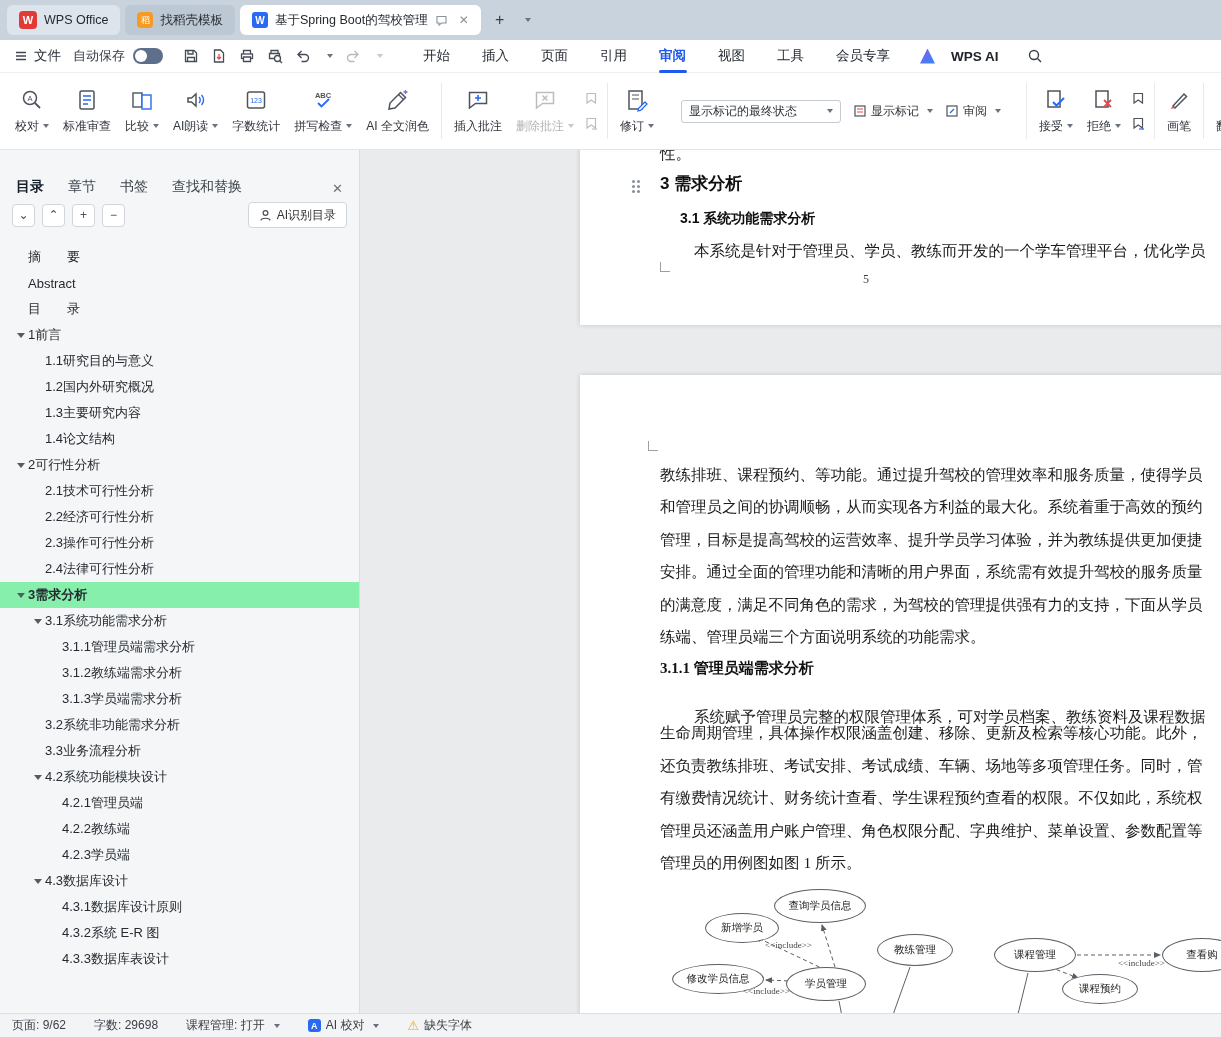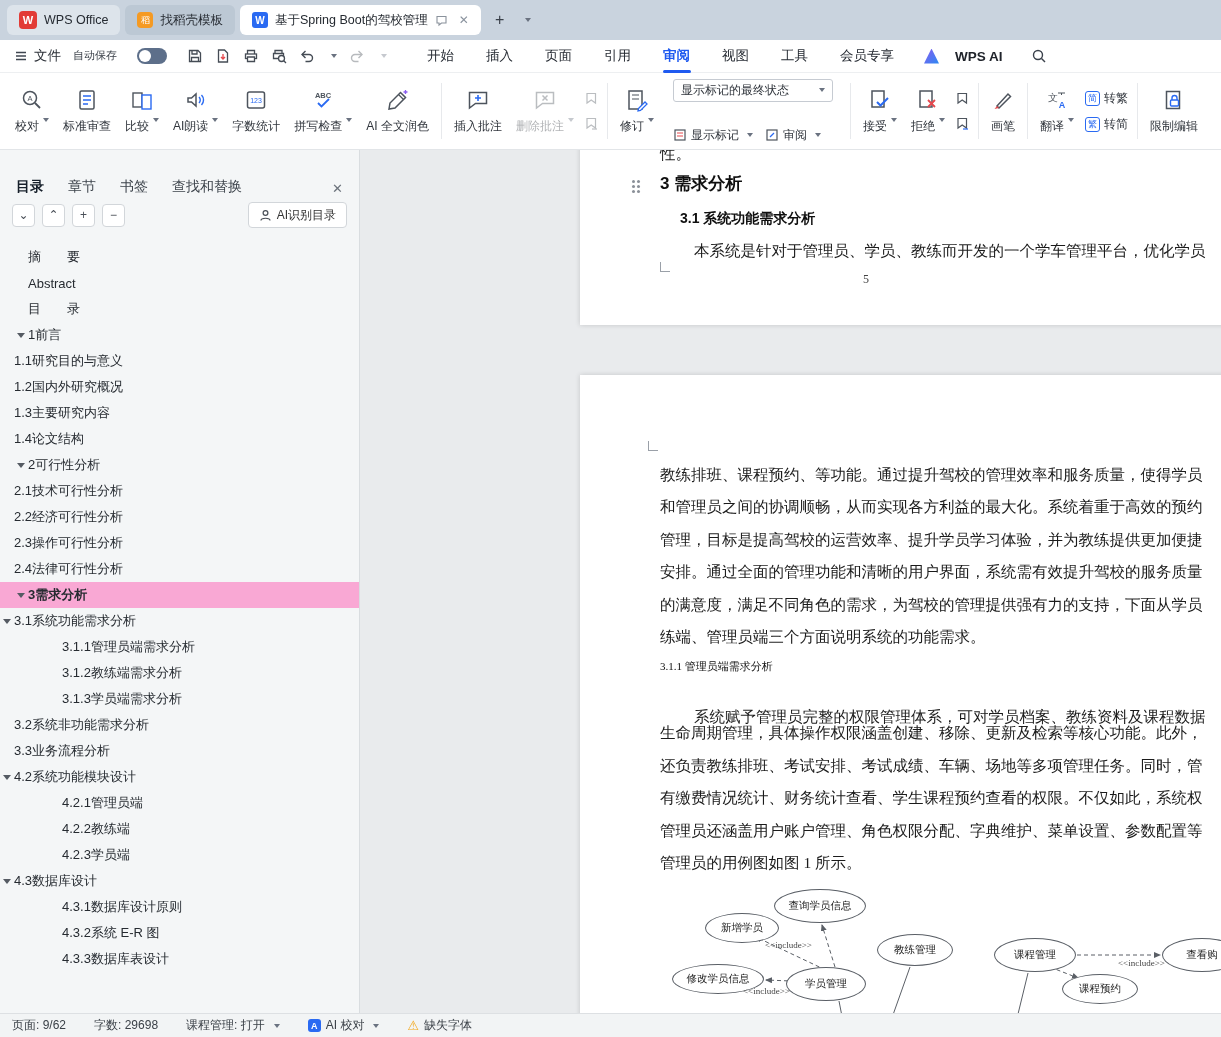--- a/index.html
+++ b/index.html
@@ -24,21 +24,21 @@
   .wlogo{width:16px;height:16px;border-radius:3px;background:#2a6af2;color:#fff;font-size:10px;
          font-weight:bold;display:flex;align-items:center;justify-content:center;flex:none}
   .tclose{color:#8a939e;font-size:12px;margin-left:4px}
   .tbbtn{width:24px;height:24px;display:flex;align-items:center;justify-content:center;
          font-size:16px;color:#39404a;border-radius:4px;margin-left:2px}
 
   
   .menubar{position:absolute;top:40px;left:0;right:0;height:33px;background:#fff;display:flex;
            align-items:center;font-size:13.5px;color:#2c3138;border-bottom:1px solid #edeff1;box-sizing:border-box}
   .mfile{display:flex;align-items:center;gap:6px;padding:0 12px 0 14px}
-  .autosave{display:flex;align-items:flex-start;gap:20px;font-size:11px;color:#3a4049;margin-right:8px}
+  .autosave{display:flex;align-items:center;gap:8px;font-size:13px;color:#3a4049;margin-right:8px}
   .toggle{width:30px;height:16px;border-radius:8px;background:#5d6f8a;position:relative;flex:none}
   .knob{position:absolute;left:2px;top:2px;width:12px;height:12px;border-radius:50%;background:#fff}
   .qicons{display:flex;align-items:center;gap:12px;margin:0 12px}
   .qbtn{display:flex;align-items:center}
   .disabled{opacity:.38}
   .menus{display:flex;align-items:center;margin-left:12px}
   .menu-item{padding:0 16px;height:33px;line-height:32px;position:relative;color:#262b33}
   .menu-item.active{color:#1f5af0;font-weight:bold}
   .menu-item.active::after{content:"";position:absolute;left:50%;transform:translateX(-50%);bottom:0;
                            width:28px;height:3px;background:#1f5af0;border-radius:2px}
@@ -46,24 +46,24 @@
   .ai-logo{width:15px;height:15px;background:linear-gradient(135deg,#8a5cf0,#2a8af2);
            clip-path:polygon(50% 0,100% 100%,0 100%);display:inline-block}
   .searchbtn{margin-left:14px;display:flex;align-items:center}
 
   
   .ribbon{position:absolute;top:73px;left:0;right:0;height:77px;background:#fff;
           border-bottom:1px solid #e2e5e8;display:flex;align-items:center;padding:0 8px;
           box-sizing:border-box;overflow:hidden}
   .rbtn{display:flex;flex-direction:column;align-items:center;justify-content:center;gap:6px;
         padding:0 7px;height:70px;font-size:12px;color:#30353c;flex:none}
-  .rlabel{display:flex;white-space:nowrap}
+  .rlabel{display:flex;align-items:center;white-space:nowrap}
   .rsep{width:1px;height:56px;background:#e7e9ec;margin:0 5px;flex:none}
   .flag-col{display:flex;flex-direction:column;gap:10px;margin:0 3px;flex:none}
-  .rev-col{display:flex;flex-direction:column;gap:25px;margin:0 12px;flex:none}
+  .rev-col{display:flex;flex-direction:row;gap:12px;margin:0 20px;flex:none}
   .combo{width:160px;height:23px;border:1px solid #c6cbd2;border-radius:3px;display:flex;
          align-items:center;justify-content:space-between;padding:0 7px;font-size:12px;
          color:#30353c;box-sizing:border-box;background:#fff}
   .mini-row{display:flex;gap:12px}
   .mini{display:flex;align-items:center;gap:4px;font-size:12px;color:#30353c;white-space:nowrap}
   .cn-ic{width:15px;height:15px;border:1px solid #2a6af2;border-radius:3px;color:#2a6af2;
          font-size:9px;display:flex;align-items:center;justify-content:center;flex:none;box-sizing:border-box}
   .trans-col{display:flex;flex-direction:column;gap:9px;margin:0 4px;flex:none}
 
   
@@ -75,34 +75,34 @@
   .side-toolbar{display:flex;align-items:center;height:38px;padding:0 12px;gap:7px}
   .sq-btn{width:23px;height:23px;border:1px solid #d2d6da;border-radius:4px;background:#fff;
           display:flex;align-items:center;justify-content:center;font-size:12px;color:#4a5058;box-sizing:border-box}
   .ai-toc{margin-left:auto;height:26px;border:1px solid #d2d6da;border-radius:4px;background:#fff;
           display:flex;align-items:center;gap:5px;padding:0 10px;font-size:12px;color:#333;box-sizing:border-box}
   .toc{padding-top:10px;font-size:13px;color:#262b31}
   .toc-item{height:26px;display:flex;align-items:center;white-space:nowrap}
   .toc-item .tri{width:14px;height:26px;position:relative;flex:none}
   .toc-item.arrow .tri::before{content:"";position:absolute;left:3px;top:11px;
        border-left:4px solid transparent;border-right:4px solid transparent;border-top:5px solid #555b63}
-  .l0{padding-left:14px}.l1{}.l2{padding-left:48px}
-  .sel{background:#f9a8d4;font-weight:bold}
+  .l0{padding-left:14px}.l1{padding-left:31px}.l2{padding-left:48px}
+  .sel{background:#86efac;font-weight:bold}
 
   
   .docarea{position:absolute;left:361px;top:150px;right:0;bottom:24px;background:#e9ebed;overflow:hidden}
   .page{position:absolute;left:219px;width:880px;background:#fff;box-shadow:0 0 5px rgba(0,0,0,.16)}
   .p1{top:-50px;height:225px}
   .p2{top:225px;height:700px}
   .dline{position:absolute;white-space:nowrap;font-family:"Liberation Serif","DejaVu Serif",serif;
          font-size:15.5px;color:#1b1b1b}
   .dh1{position:absolute;white-space:nowrap;font-weight:bold;color:#0f0f0f;font-size:17px}
   .dh2{position:absolute;white-space:nowrap;font-weight:bold;color:#0f0f0f;font-size:14px}
-  .dh3{position:absolute;white-space:nowrap;font-family:"Liberation Serif",serif;font-weight:400;
-       color:#111;font-size:11px}
+  .dh3{position:absolute;white-space:nowrap;font-family:"Liberation Serif",serif;font-weight:700;
+       color:#111;font-size:15px}
   .pagenum{position:absolute;font-family:"Liberation Serif",serif;font-size:12px;color:#444}
   .drag-dots{position:absolute;width:10px;height:14px}
   .drag-dots i{position:absolute;left:0;top:0;width:3px;height:3px;border-radius:50%;background:#8a9098;
       box-shadow:0 5px 0 #8a9098,0 10px 0 #8a9098,5px 0 0 #8a9098,5px 5px 0 #8a9098,5px 10px 0 #8a9098}
   .mmark{position:absolute;width:9px;height:9px;border-left:1.4px solid #9aa0a8;border-bottom:1.4px solid #9aa0a8}
   .node{position:absolute;border:1px solid #5a5f66;border-radius:50%;background:#fff;display:flex;
         align-items:center;justify-content:center;font-family:"Liberation Serif",serif;font-size:10.5px;
         color:#222;box-sizing:border-box;white-space:nowrap}
   .inc{position:absolute;font-size:9px;color:#444;font-family:"Liberation Serif",serif;white-space:nowrap}
   .dlines{position:absolute;left:0;top:500px}

